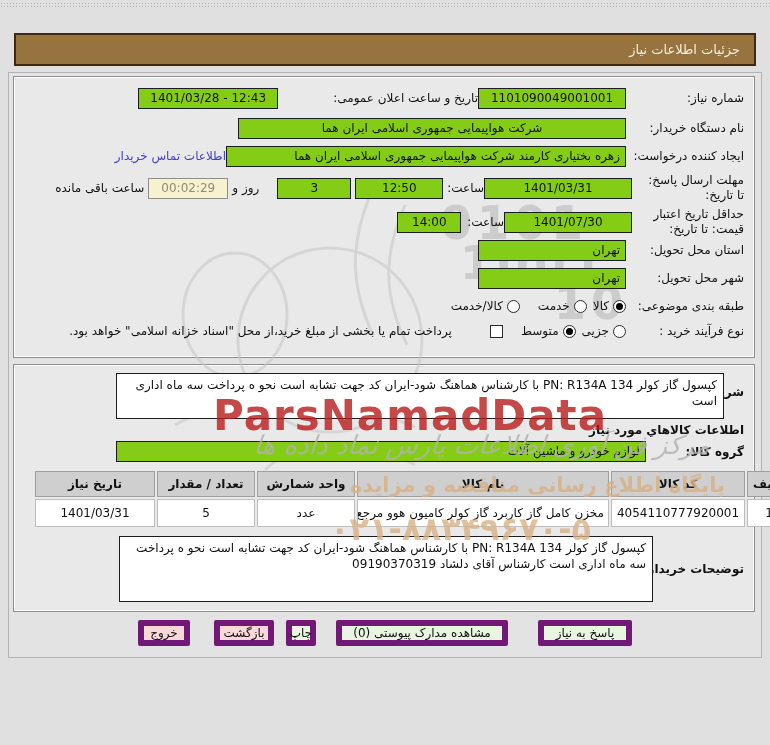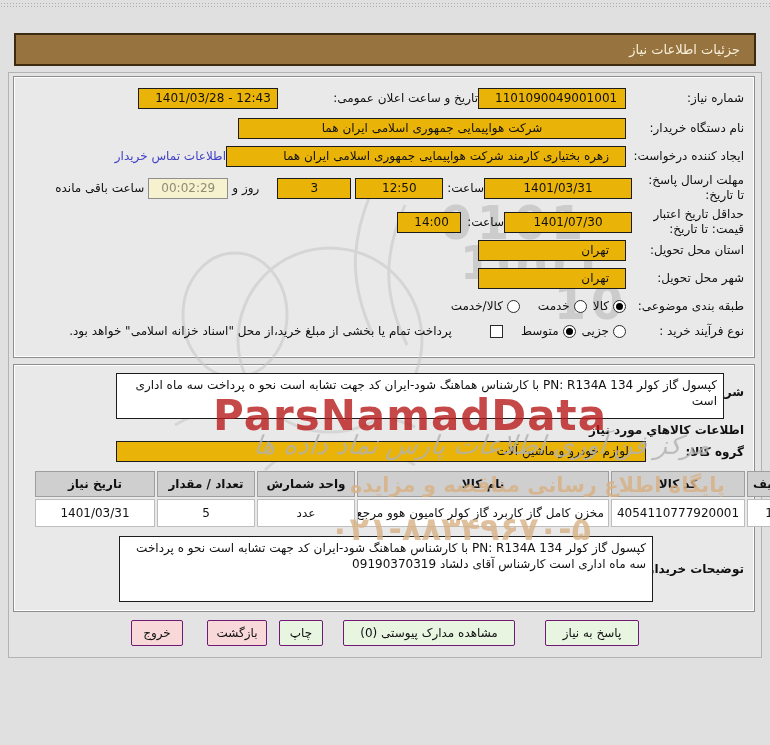--- a/index.html
+++ b/index.html
@@ -49,22 +49,22 @@
 
   
   .row { position:absolute; right:0; left:0; display:flex; align-items:center;
     padding-right:10px; z-index:3; min-height:22px; }
   .r1 { top:10px; } .r2 { top:40px; } .r3 { top:68px; }
   .r4 { top:94px; min-height:34px; } .r5 { top:128px; min-height:34px; }
   .r6 { top:162px; } .r7 { top:190px; } .r8 { top:218px; } .r9 { top:243px; }
   .lblcol { width:118px; flex:0 0 auto; padding-left:6px; line-height:15px;text-align:right; }
   .lbl2 { width:112px; flex:0 0 auto; padding-left:6px; line-height:15px; }
   .lbl { flex:0 0 auto; }
-  .tb { position:relative; z-index:3; background:#eab308; border:1px solid #1c1c1c;
-    height:21px; line-height:19px; padding:0 16px; overflow:hidden; white-space:nowrap; }
+  .tb { position:relative; z-index:3; background:#84cc16; border:1px solid #1c1c1c;
+    height:21px; line-height:19px; padding:0 5px; overflow:hidden; white-space:nowrap; }
   .center { text-align:center; }
   .ltr { direction:ltr; unicode-bidi:isolate; }
   .w148 { width:148px; } .w140 { width:140px; } .w455 { width:388px; } .w400 { width:400px; }
   .w86 { width:88px; } .w74 { width:74px; } .w64 { width:64px; } .w138 { width:128px; }
   .g6 { margin-left:6px; } .g4 { margin-left:4px; } .g18 { margin-left:18px; }
   .g28 { margin-left:28px; } .g38 { margin-left:38px; } .g55 { margin-left:55px; }
   .countdown { position:relative; z-index:3; background:#f6f1ce; border:1px solid #8e8e8e;
     width:80px; height:21px; line-height:19px; text-align:center; color:#8d8d72; }
   .link { color:#4040c8; cursor:pointer; position:relative; z-index:3; }
   .radio { position:relative; z-index:3; width:13px; height:13px; border:1px solid #2a2a2a;
@@ -89,28 +89,28 @@
   .c0 { width:44px; } .c1 { width:134px; } .c2 { width:252px; }
   .c3 { width:98px; } .c4 { width:98px; } .c5 { width:120px; }
   .td-name { text-align:right !important; }
   .notes-lbl { position:absolute; top:197px; right:10px; font-weight:bold; z-index:3; }
   .notesbox { position:absolute; top:171px; left:105px; width:534px; height:66px; z-index:3;
     background:#fff; border:1px solid #1c1c1c; padding:3px 6px; line-height:16px; text-align:right; }
 
   
   .btnrow { position:absolute; top:618px; left:14px; width:742px; height:30px; z-index:3;
     display:flex; align-items:center; justify-content:center; }
-  .btn { height:26px; border:1px solid #701a75; border-radius:2px; font-family:"DejaVu Sans",sans-serif;
+  .btn { height:26px; border:6px solid #701a75; border-radius:2px; font-family:"DejaVu Sans",sans-serif;
     font-size:12px; color:#111; display:inline-flex; align-items:center; justify-content:center;
     cursor:pointer; flex:0 0 auto; }
   .btn.green { background:#e7f5e1; }
   .btn.pink { background:#f8d8d8; }
   .b-reply { width:94px; margin-left:30px; }
   .b-attach { width:172px; margin-left:20px; }
-  .b-print { width:44px; margin-left:12px; }
+  .b-print { width:30px; margin-left:12px; }
   .b-back { width:60px; margin-left:24px; }
   .b-exit { width:52px; }
 </style>
 </head>
 <body>
 
 <div class="page">
 
   <div class="dotted"></div>
 

